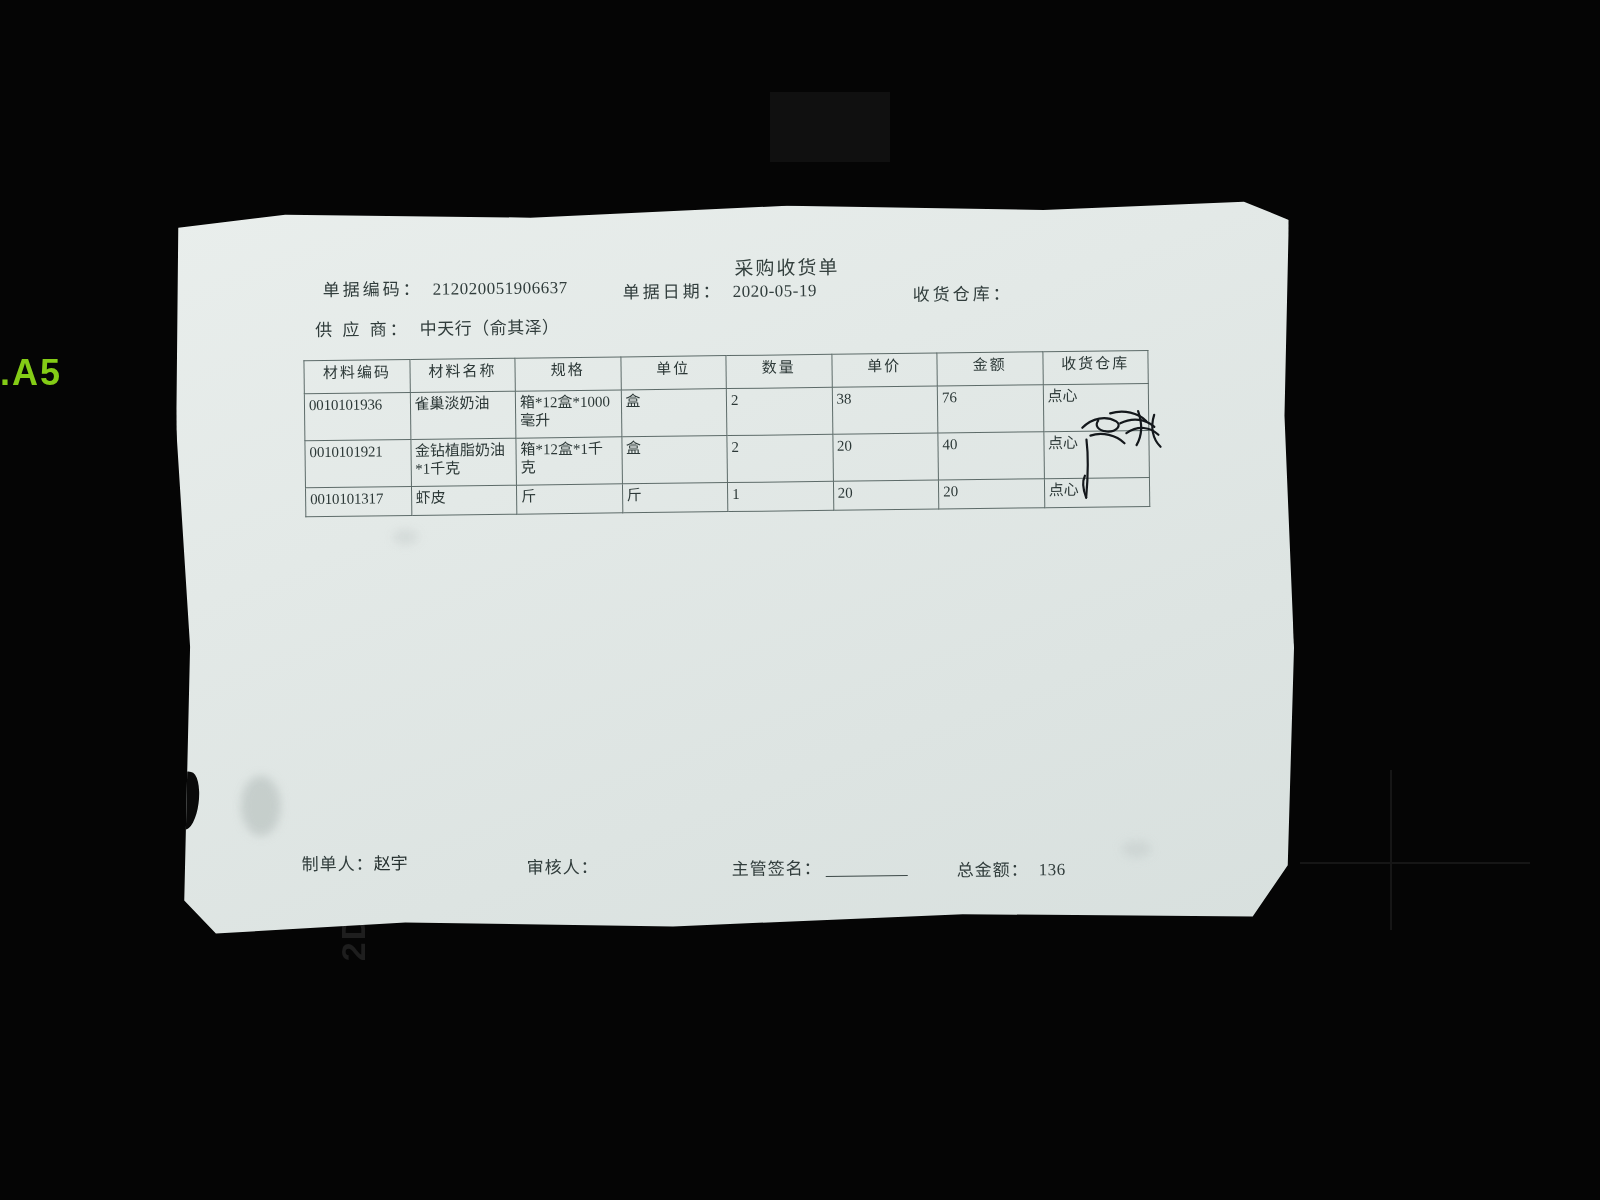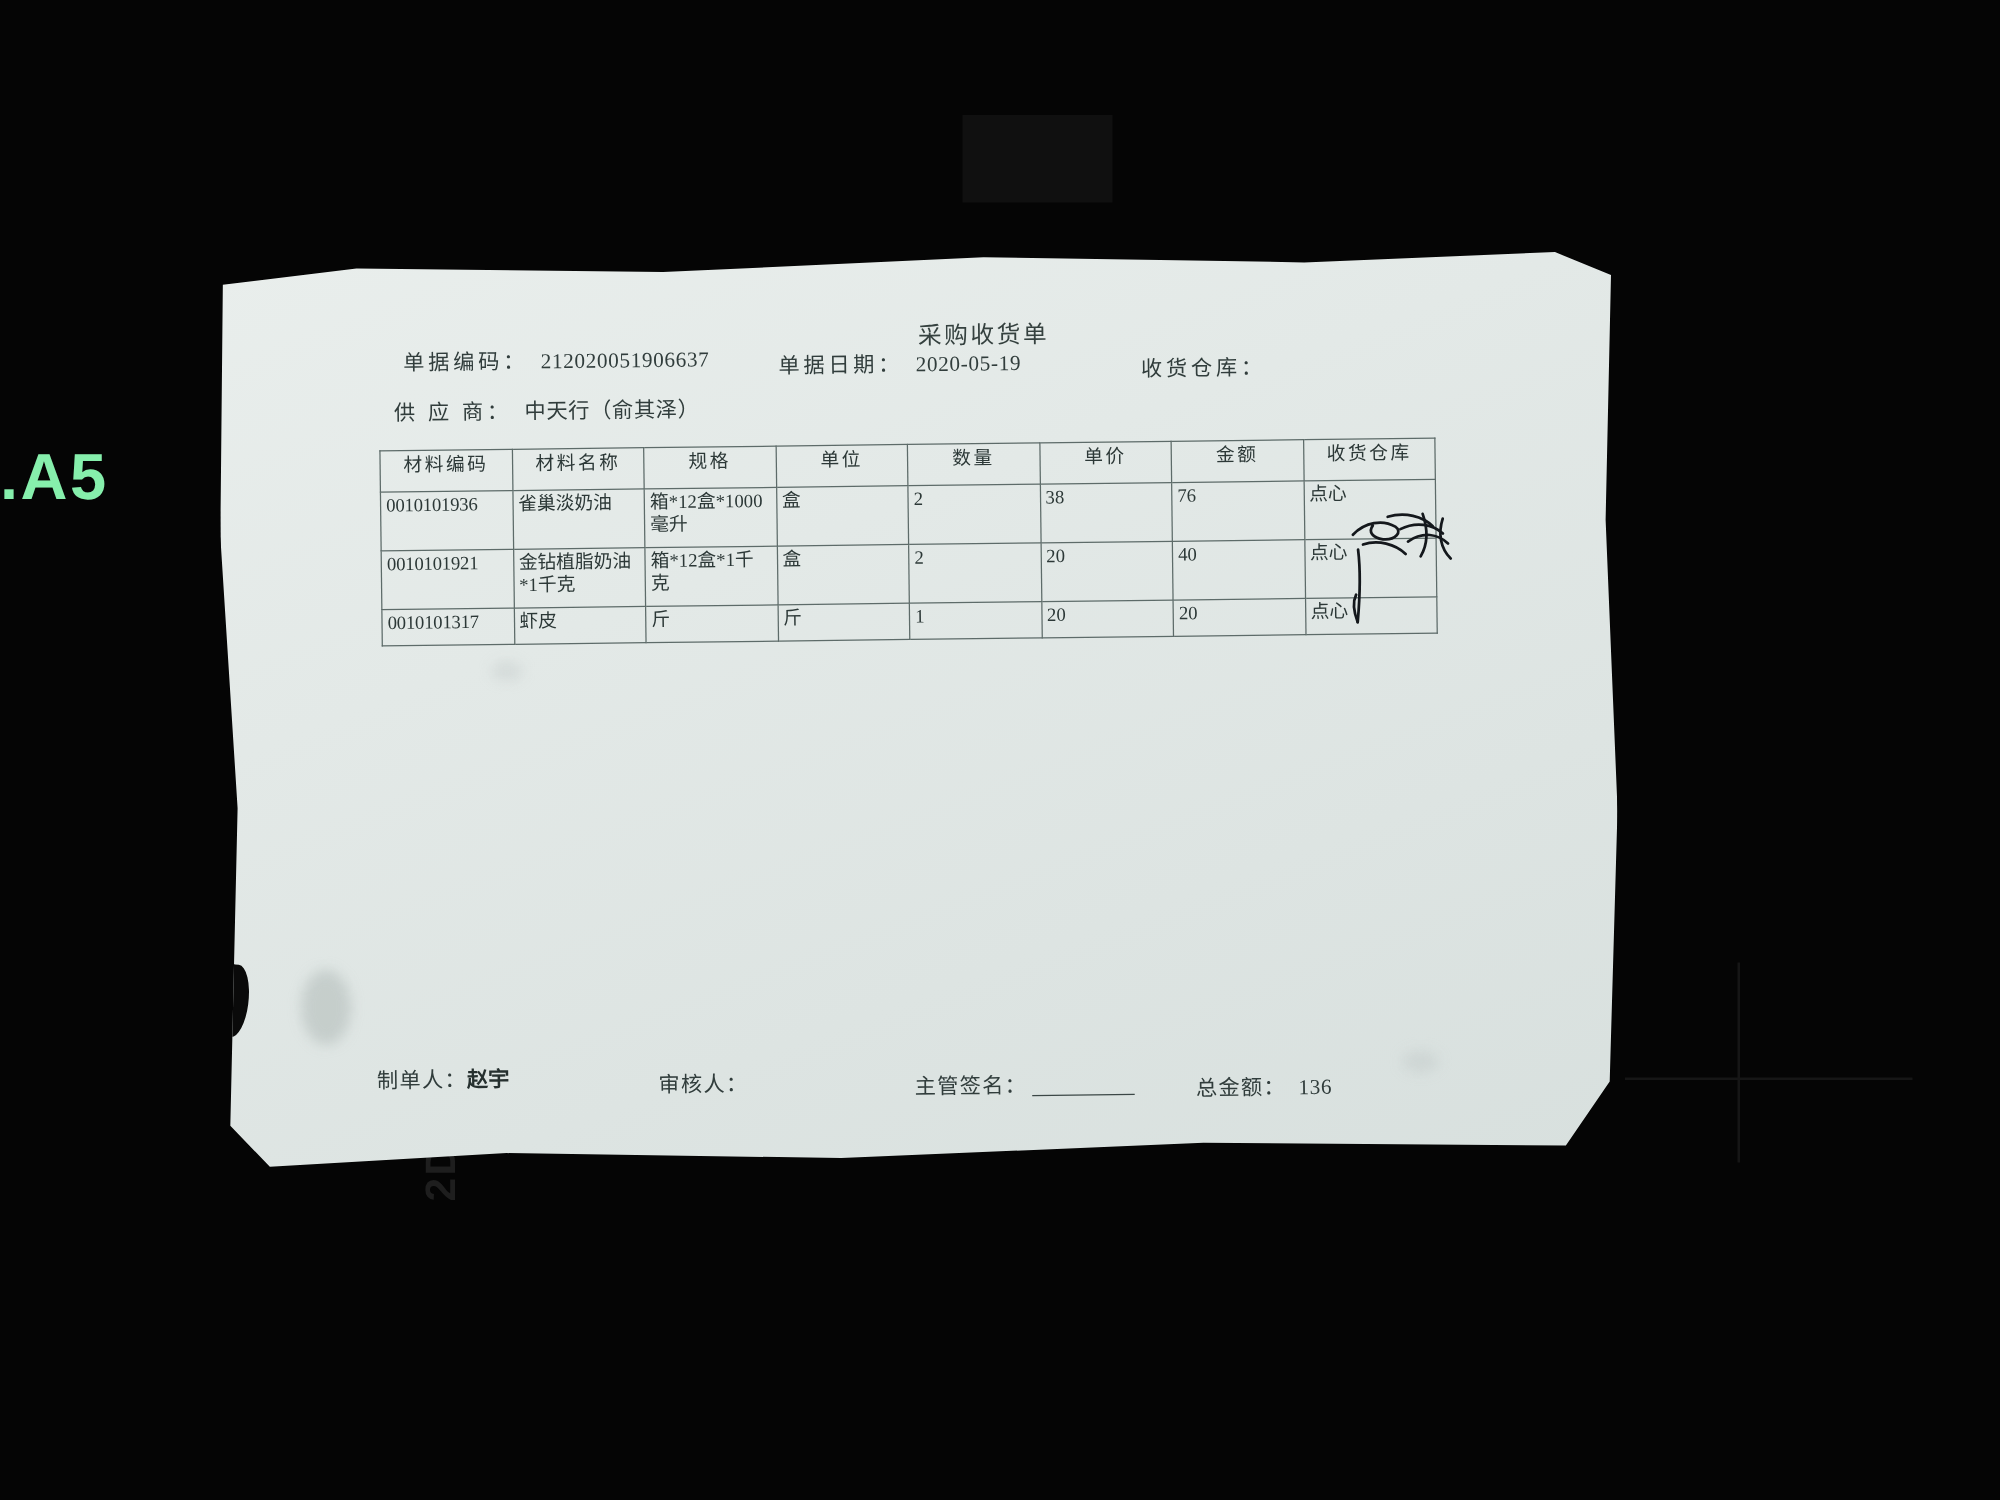--- a/index.html
+++ b/index.html
@@ -27,22 +27,22 @@
     position: absolute;
     color: #1a1a1a;
     font-family: "Liberation Sans", sans-serif;
     font-weight: bold;
     letter-spacing: 2px;
     user-select: none;
   }
   .bg-a5 {
     left: 0px;
     top: 352px;
-    font-size: 52px;
-    color: #86efac;
+    font-size: 36px;
+    color: #84cc16;
     text-align: right;
   }
   .bg-2d {
     left: 330px;
     top: 918px;
     font-size: 34px;
     color: #1e1e1e;
     transform: rotate(-90deg);
   }
   .bg-line-v {
@@ -194,21 +194,20 @@
   }
   .footer .cell { position: absolute; white-space: nowrap; }
   .f-maker  { left: 0px;   top: 0px; }
   .f-auditor{ left: 225px; top: 6px; text-align: right; }
   .f-chief  { left: 430px; top: 10px; }
   .f-total  { left: 655px; top: 14px; }
   .hand {
     font-family: "DejaVu Serif", serif;
     letter-spacing: 0;
     color: #26302f;
-    font-weight: bold;
   }
   .sig-line {
     display: inline-block;
     width: 82px;
     border-bottom: 1.5px solid #3b4746;
     vertical-align: -3px;
     margin-left: 4px;
   }
 </style>
 </head>

